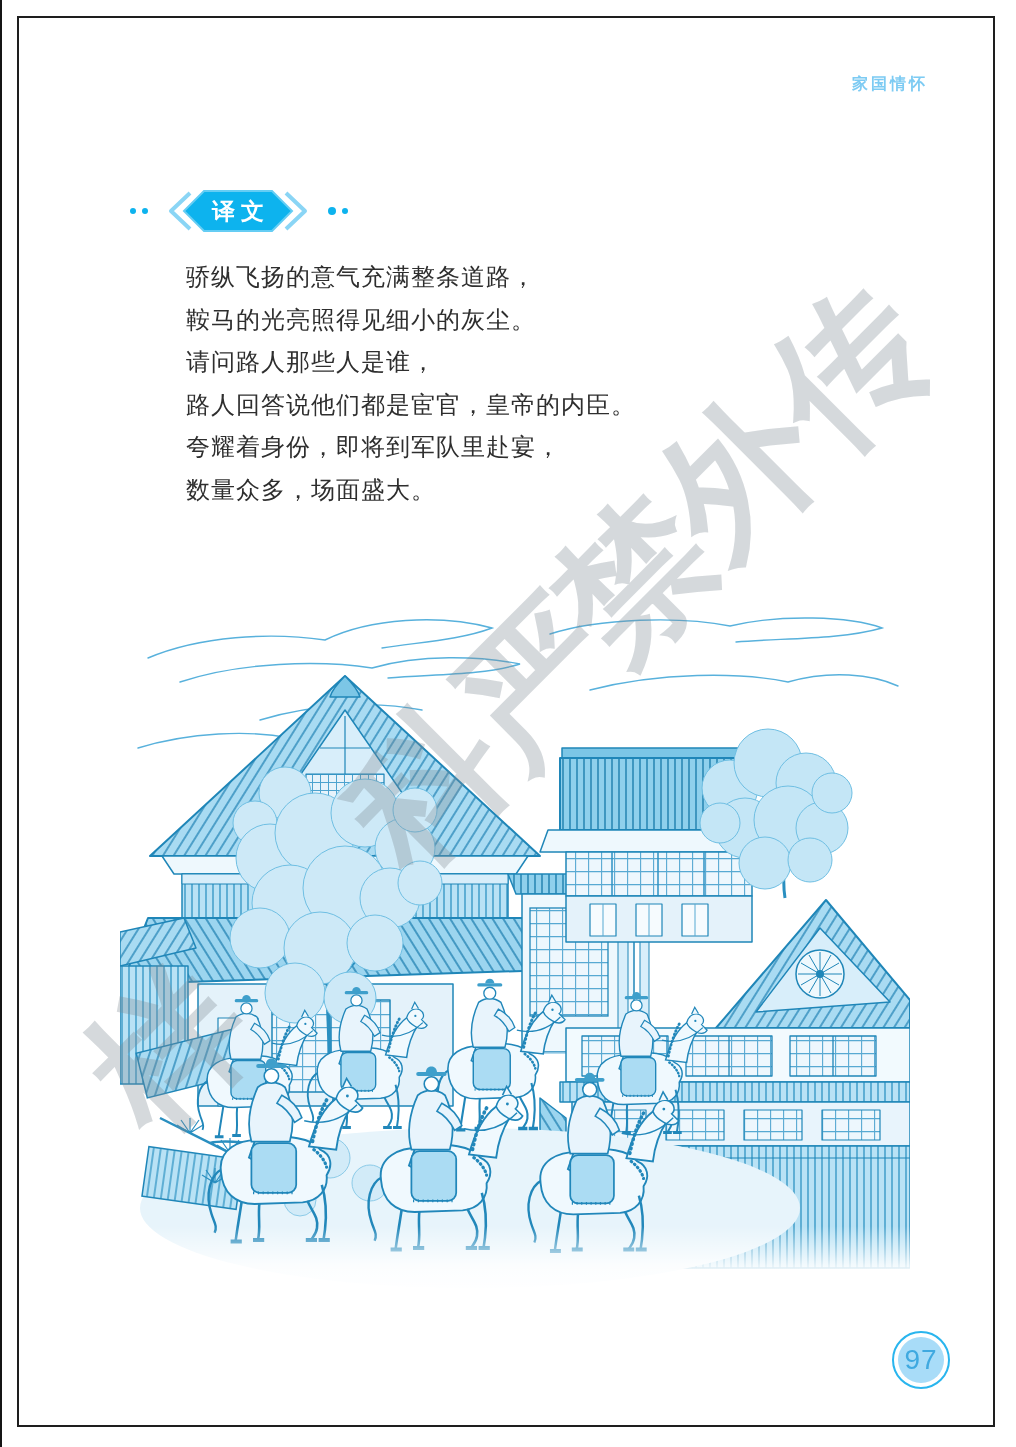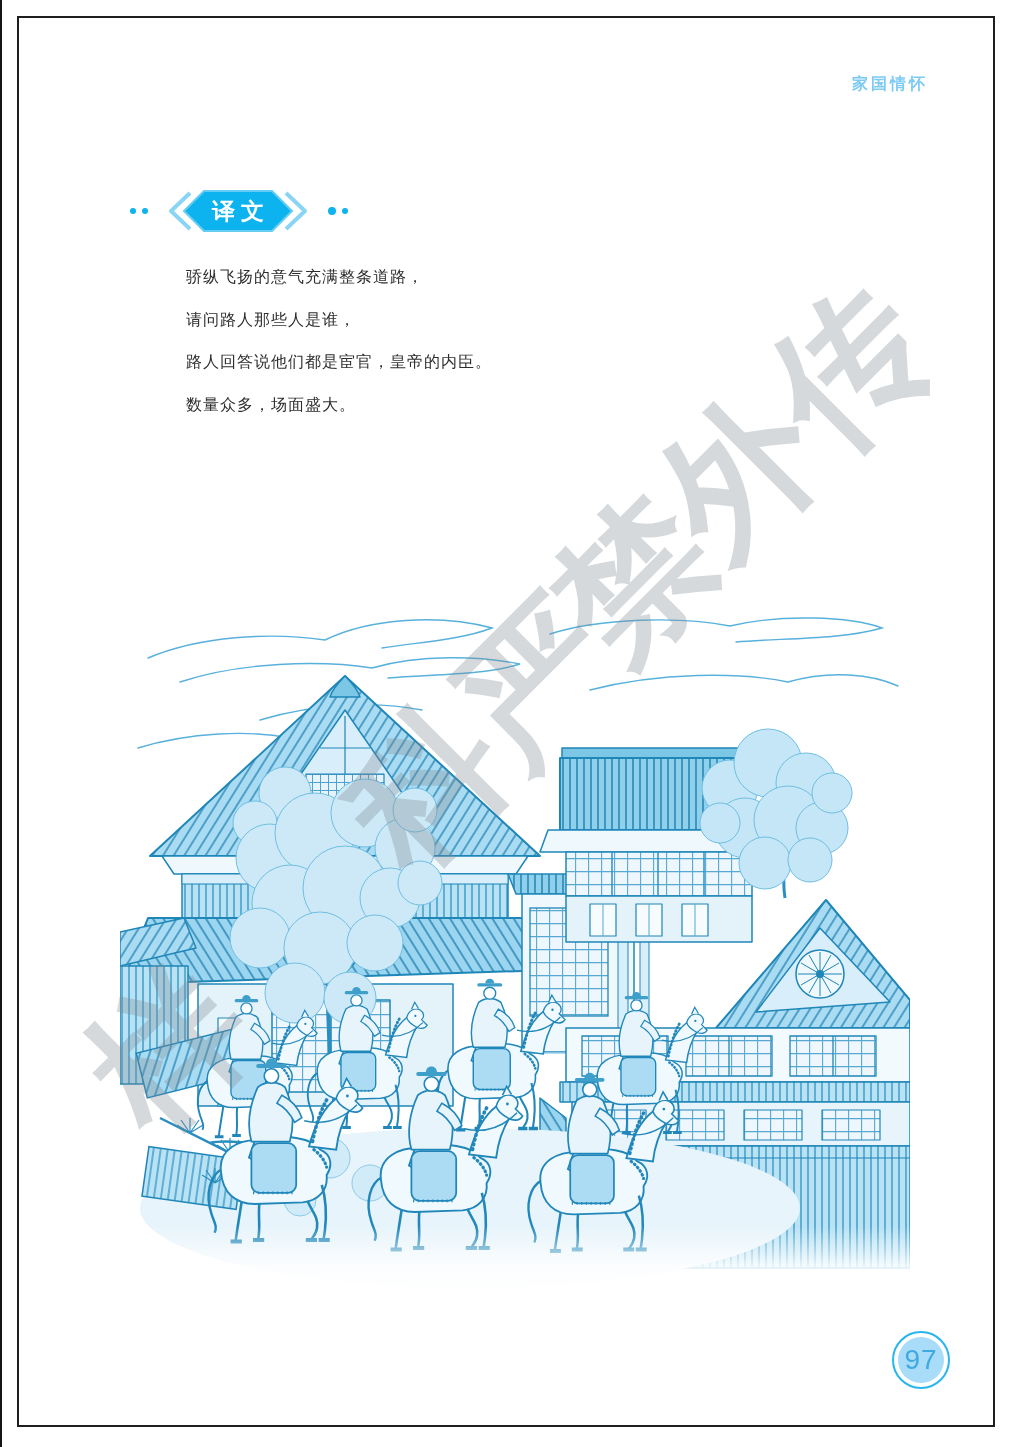--- a/index.html
+++ b/index.html
@@ -14,21 +14,21 @@
     position:absolute;top:74px;right:88px;z-index:3;
     font-weight:bold;font-size:16px;letter-spacing:3px;color:#7dcbf3;
   }
   .badge{position:absolute;left:130px;top:186px;display:flex;align-items:center;gap:6px;z-index:3;}
   .dot{border-radius:50%;background:#0db3ee;flex:0 0 auto;}
   .d6{width:6px;height:6px}
   .d8{width:8px;height:8px}
   .translation{
     position:absolute;left:186px;top:256px;width:720px;z-index:3;
     font-family:"Liberation Serif","DejaVu Serif",serif;
-    font-size:16px;color:#2e2e2e;letter-spacing:1px;line-height:42.6px;
+    font-size:24px;color:#2e2e2e;letter-spacing:1px;line-height:42.6px;
   }
   .translation p{margin:0;white-space:nowrap;}
   .watermark-layer{position:absolute;left:0;top:0;width:100%;height:100%;z-index:2;pointer-events:none;}
   .wm{
     position:absolute;font-family:"Liberation Serif","DejaVu Serif",serif;
     font-size:150px;font-weight:700;color:#7f8b94;opacity:.32;
     transform:rotate(-45deg);line-height:1;
   }
   .illus{position:absolute;left:120px;top:598px;z-index:1;}
   .pnum{
@@ -59,22 +59,24 @@
       <path d="M132,7 L151,25 L132,43" fill="none" stroke="#8ad5f5" stroke-width="4" stroke-linejoin="round"></path>
       <polygon points="30,25 50,5 118,5 138,25 118,45 50,45" fill="#0db3ee" stroke="#65cdf4" stroke-width="2"></polygon>
       <text x="87" y="33" text-anchor="middle" font-size="23" font-weight="bold" fill="#ffffff" letter-spacing="6">译文</text>
     </svg>
     <span class="dot d8"></span>
     <span class="dot d6"></span>
   </div>
 
   <div class="translation">
     <p>骄纵飞扬的意气充满整条道路，</p>
+    <p>鞍马的光亮照得见细小的灰尘。</p>
     <p>请问路人那些人是谁，</p>
     <p>路人回答说他们都是宦官，皇帝的内臣。</p>
+    <p>夸耀着身份，即将到军队里赴宴，</p>
     <p>数量众多，场面盛大。</p>
   </div>
 
   <div class="watermark-layer">
     <span class="wm" style="left:95px;top:975px">样</span>
     <span class="wm" style="left:352px;top:712px">科</span>
     <span class="wm" style="left:462px;top:608px">严</span>
     <span class="wm" style="left:562px;top:505px">禁</span>
     <span class="wm" style="left:665px;top:400px">外</span>
     <span class="wm" style="left:775px;top:293px">传</span>

